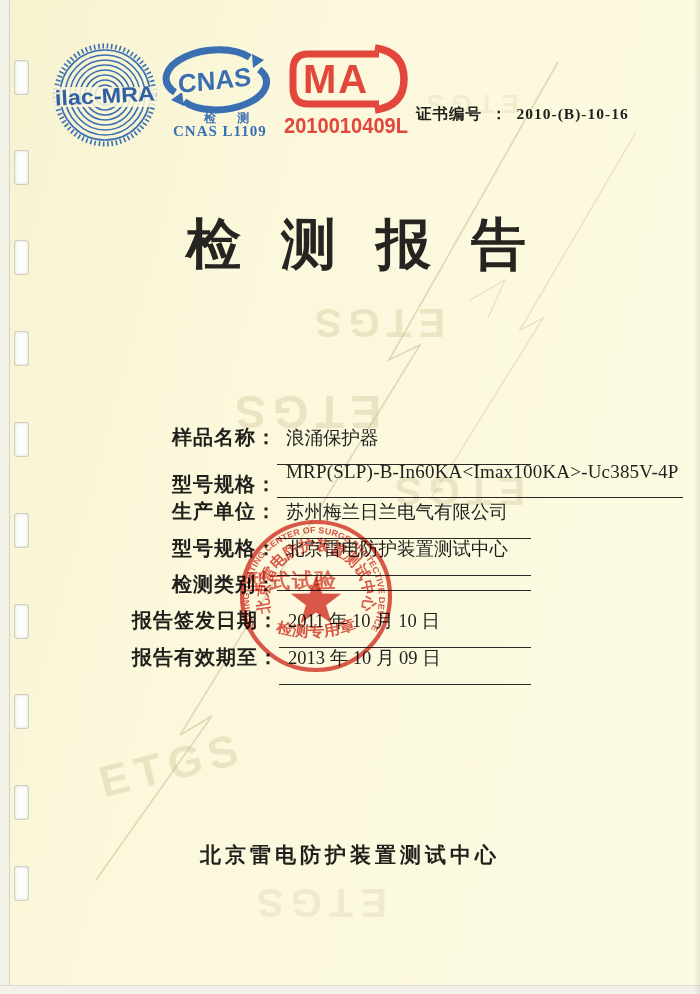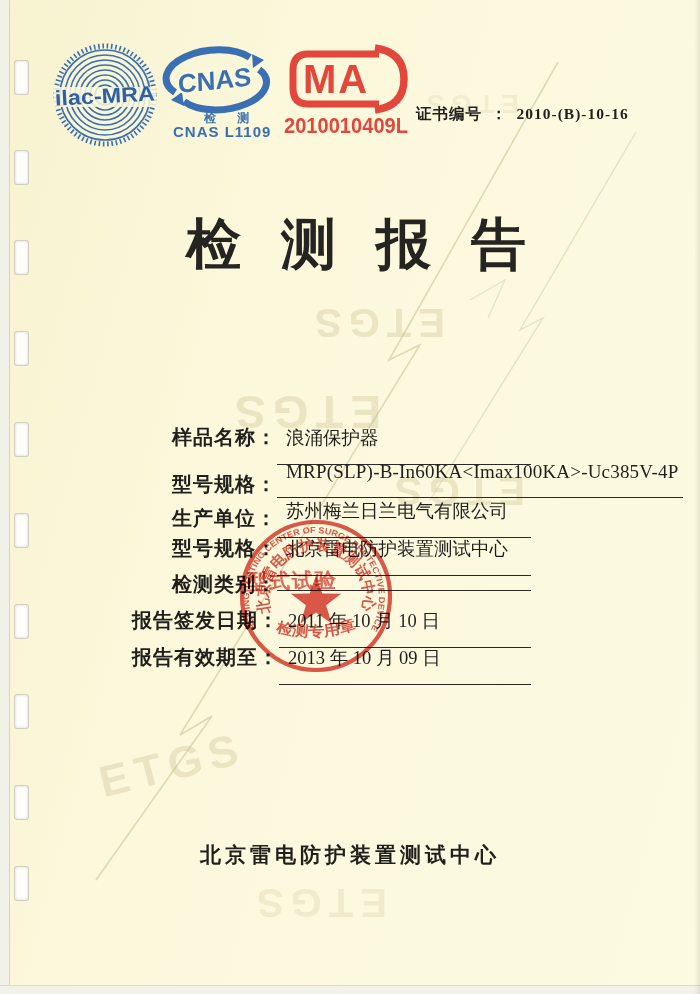--- a/index.html
+++ b/index.html
@@ -93,21 +93,21 @@
       <g transform="rotate(-6 57 34)" fill="none" stroke="#3a6fb2">
         <path d="M 14,42 A 45,24 0 0 1 92,15" stroke-width="7"></path>
         <path d="M 100,28 A 45,24 0 0 1 22,52" stroke-width="7"></path>
       </g>
       <polygon points="92,8 104,14 93,22" fill="#3a6fb2"></polygon>
       <polygon points="24,60 11,54 22,46" fill="#3a6fb2"></polygon>
       <text x="57" y="43" text-anchor="middle" font-family="Liberation Sans, sans-serif" font-weight="bold" font-size="26" fill="#3a6fb2" stroke="#fbf8dc" stroke-width="4" paint-order="stroke" transform="rotate(-6 57 34) skewX(-4)">CNAS</text>
     </svg>
   </div>
   <div class="cnas-sub" style="left:204px;top:110px;font-size:12px;letter-spacing:9px;">检 测</div>
-  <div class="cnas-sub" style="left:173px;top:123px;font-size:15px;letter-spacing:1px;">CNAS L1109</div>
+  <div class="cnas-sub" style="left:173px;top:123px;font-size:15px;letter-spacing:1px;font-family:Liberation Serif, serif;">CNAS L1109</div>
 
   <div class="logo" style="left:282px;top:44px;">
     <svg width="132" height="94" viewBox="0 0 132 94">
       <path d="M 97,10 H 26 Q 11,10 11,26 V 44 Q 11,60 26,60 H 97" fill="none" stroke="#e3473c" stroke-width="7"></path>
       <path d="M 93,4 Q 122,8 122,35 Q 122,62 93,66" fill="none" stroke="#e3473c" stroke-width="7.5"></path>
       <text x="54" y="49" text-anchor="middle" font-family="Liberation Sans, sans-serif" font-weight="bold" font-size="40" fill="#e3473c" letter-spacing="2">MA</text>
       <text x="64" y="89" text-anchor="middle" font-family="Liberation Sans, sans-serif" font-weight="bold" font-size="22" fill="#e3473c" textLength="124" lengthAdjust="spacingAndGlyphs">2010010409L</text>
     </svg>
   </div>
 
@@ -120,21 +120,21 @@
   <div class="title">检测报告</div>
 
   <div class="row" style="left:172px;top:424px;width:359px;">
     <span class="label">样品名称：</span>
     <span class="value">浪涌保护器</span>
   </div>
   <div class="row" style="left:172px;top:461px;width:359px;align-items:flex-end;">
     <span class="label">型号规格：</span>
     <span class="value model">MRP(SLP)-B-In60KA&lt;Imax100KA&gt;-Uc385V-4P</span>
   </div>
-  <div class="row" style="left:172px;top:498px;width:359px;align-items:center;">
+  <div class="row" style="left:172px;top:498px;width:359px;">
     <span class="label">生产单位：</span>
     <span class="value">苏州梅兰日兰电气有限公司</span>
   </div>
   <div class="row" style="left:172px;top:535px;width:359px;">
     <span class="label">型号规格：</span>
     <span class="value">北京雷电防护装置测试中心</span>
   </div>
   <div class="row" style="left:172px;top:571px;width:359px;">
     <span class="label">检测类别：</span>
     <span class="value"></span>

